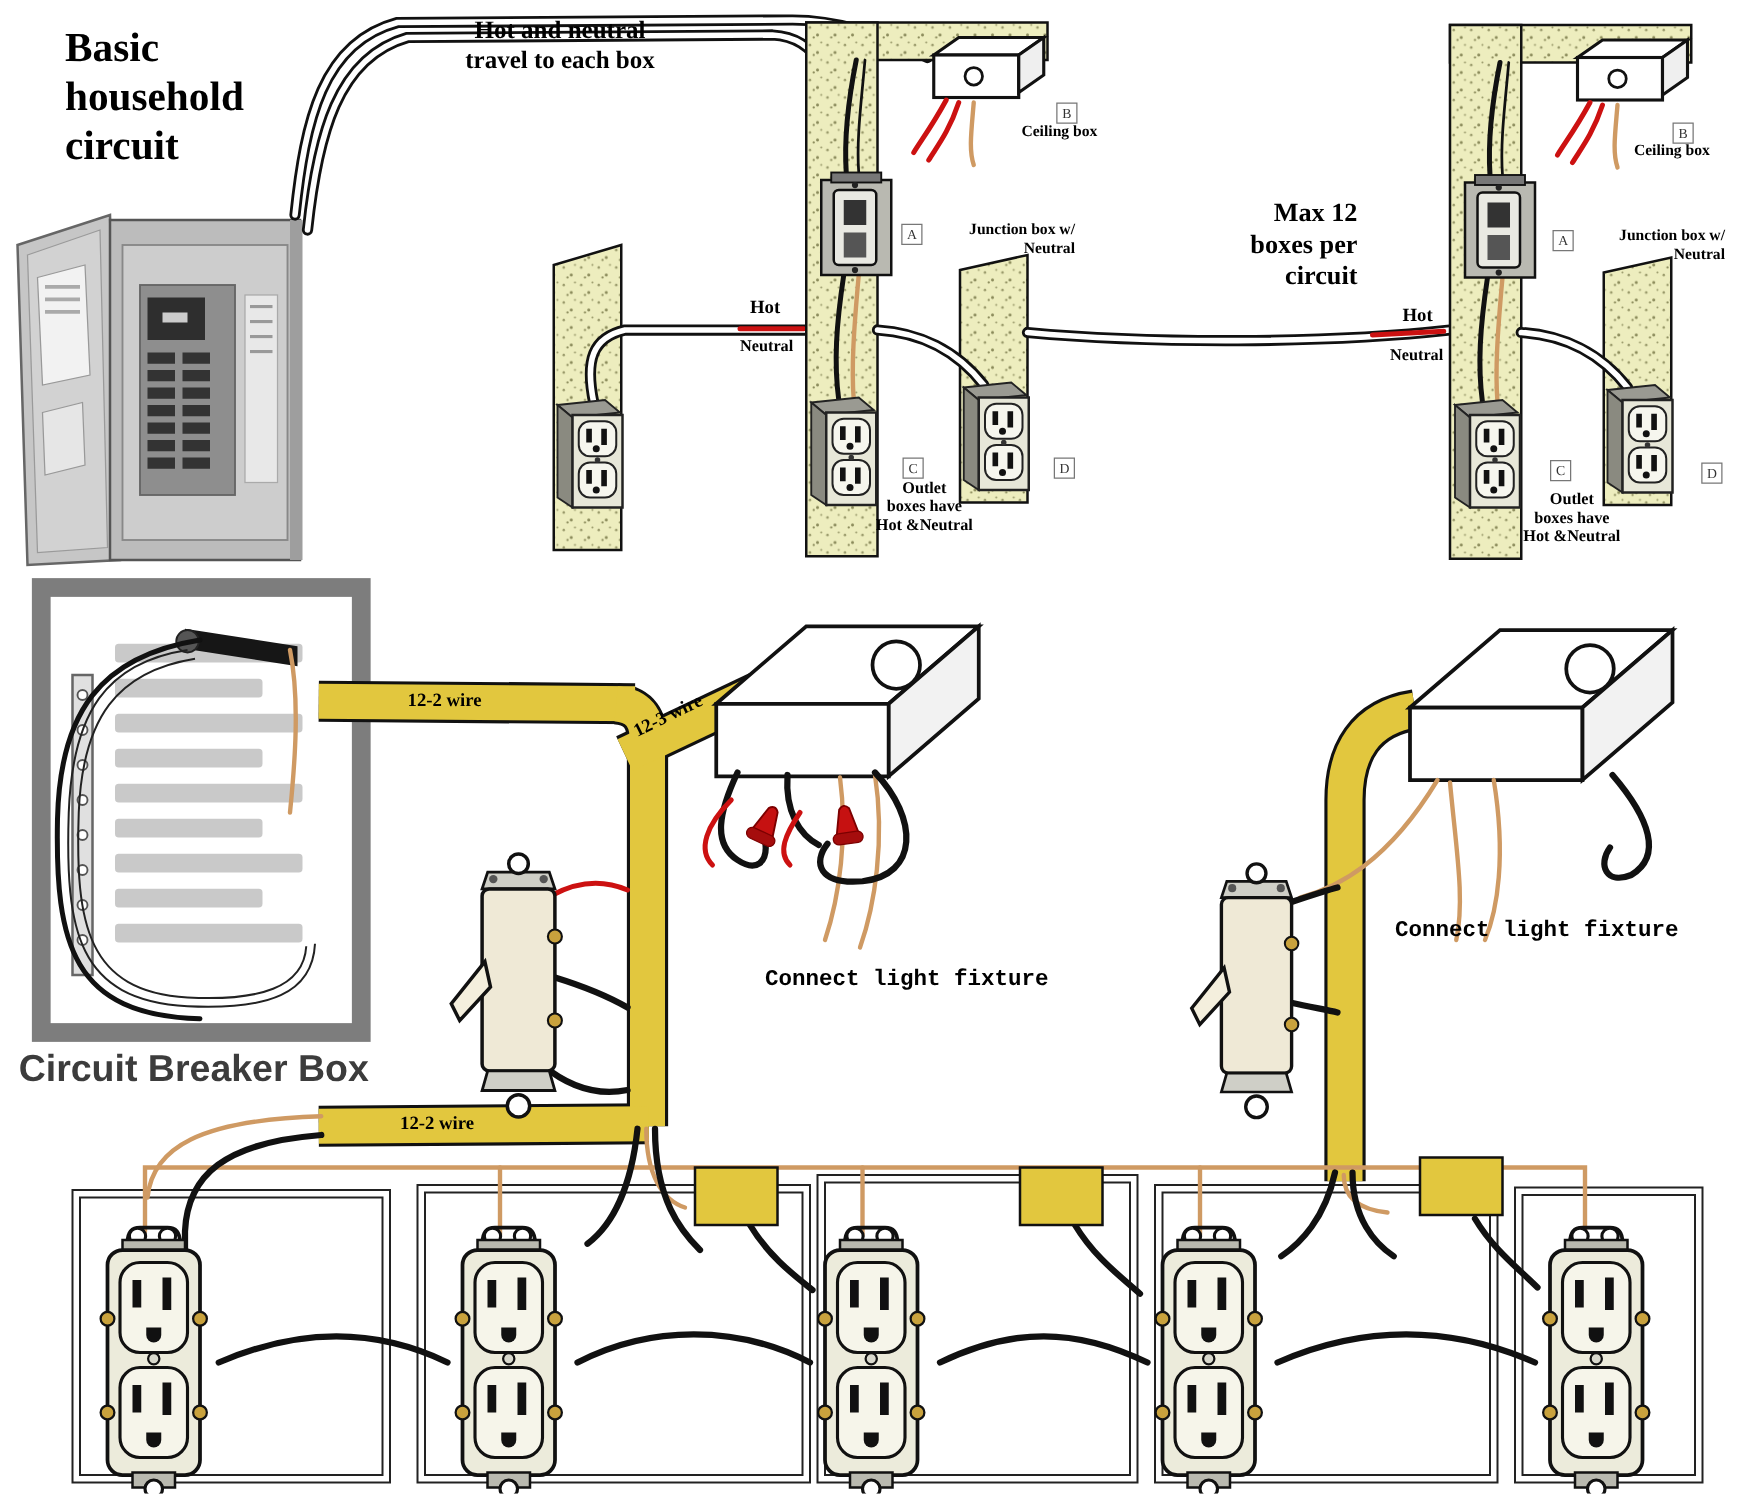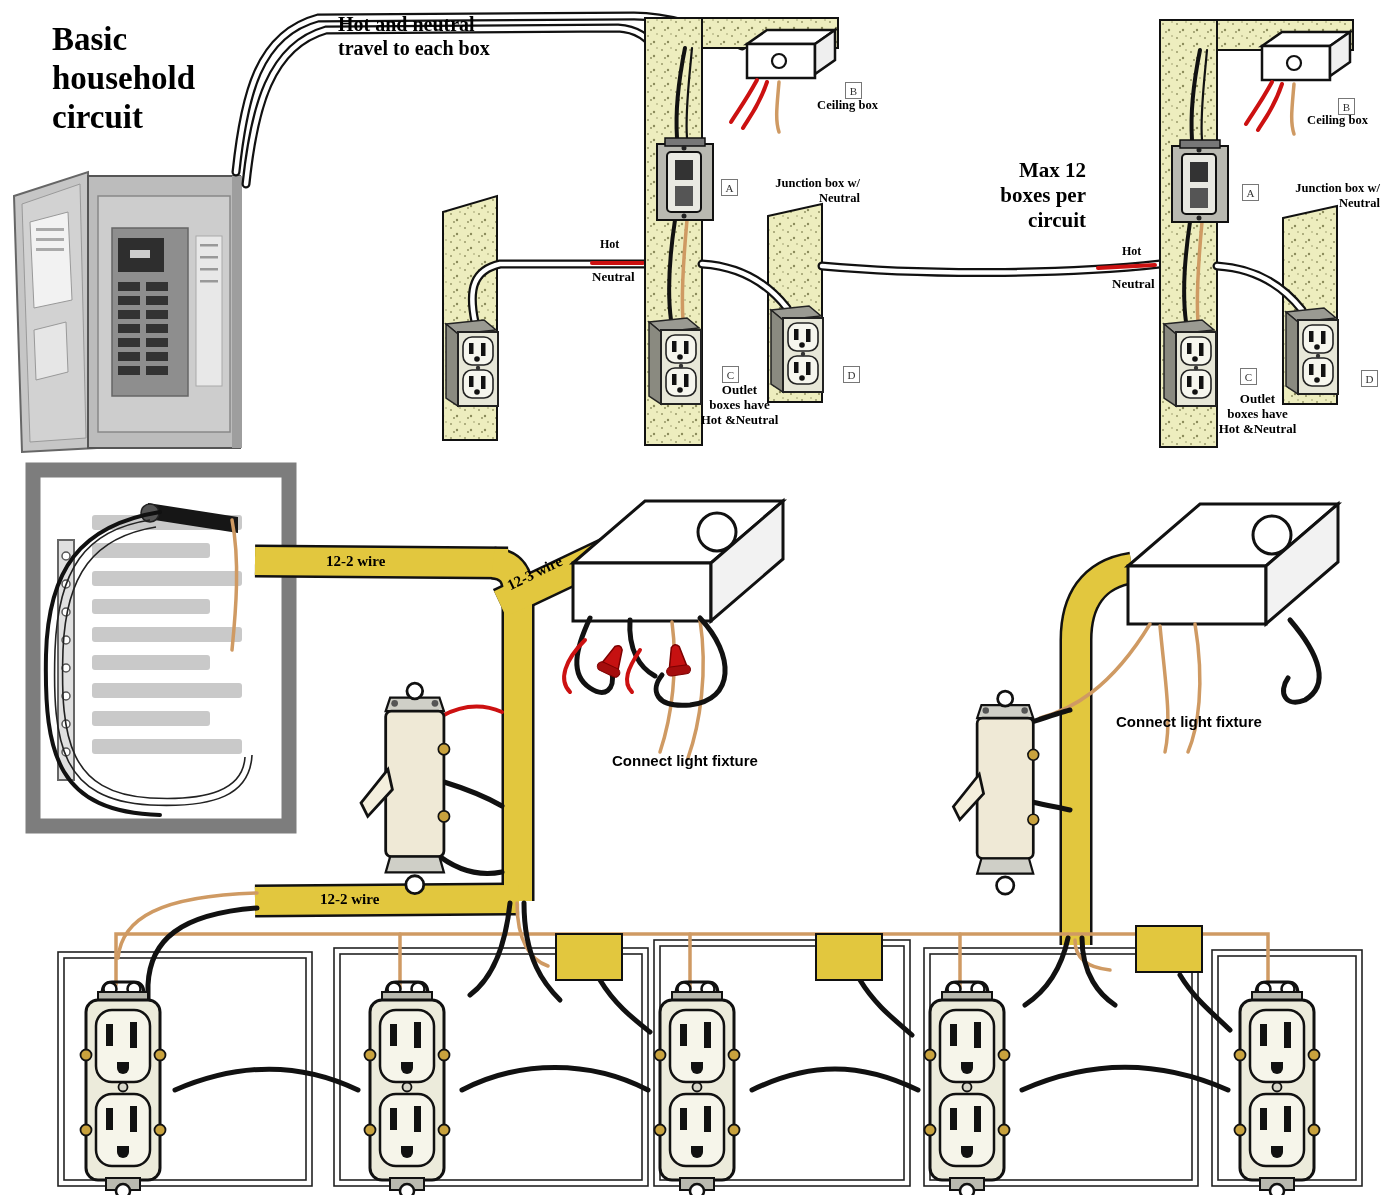--- a/index.html
+++ b/index.html
@@ -2,28 +2,28 @@
 <html><head>
 <meta charset="utf-8">
 <style>
   html,body{margin:0;padding:0;background:#fff;}
   .canvas{position:relative;width:1400px;height:1195px;background:#fff;overflow:hidden;
           font-family:"Liberation Serif",serif;padding-left:28px;}
   svg{position:absolute;left:0;top:0;}
   .lbl{position:absolute;color:#000;font-weight:700;white-space:pre-line;line-height:1.2;}
   .serif{font-family:"Liberation Serif",serif;}
   .title{font-size:33px;line-height:1.18;}
-  .note{font-size:20px;}
+  .note{font-size:20px;text-align:center;}
   .maxnote{font-size:21px;text-align:right;}
   .small{font-size:12.5px;text-align:right;}
-  .hotlbl{font-size:12px;}
+  .hotlbl{font-size:15px;}
   .neulbl{font-size:13px;}
   .outletlbl{font-size:13px;text-align:center;line-height:1.15;}
   .wirelbl{font-size:15px;}
-  .fixlbl{font-family:Liberation Sans, sans-serif;font-size:15px;font-weight:700;white-space:nowrap;}
+  .fixlbl{font-family:Liberation Mono, monospace;font-size:18px;font-weight:700;white-space:nowrap;margin-top:22px;}
   .breakerlbl{font-family:"Liberation Sans",sans-serif;font-size:30px;font-weight:600;
               color:#3c3c3c;text-align:center;white-space:nowrap;}
   .tag{position:absolute;width:15px;height:15px;border:1px solid #777;background:#fff;
        font-family:"Liberation Serif",serif;font-size:11px;font-weight:400;color:#333;
        display:flex;align-items:center;justify-content:center;}
   
   .cable-outer{stroke:#111;stroke-width:9;fill:none;stroke-linecap:round;}
   .cable-inner{stroke:#fff;stroke-width:4.5;fill:none;stroke-linecap:round;}
   .wire-black{stroke:#111;stroke-width:5;fill:none;stroke-linecap:round;}
   .wire-black-md{stroke:#111;stroke-width:4;fill:none;stroke-linecap:round;}
@@ -356,20 +356,21 @@
 <div class="lbl serif small" style="left:1260px;top:181px;width:120px;">Junction box w/
 Neutral</div>
 <div class="lbl serif hotlbl" style="left:1122px;top:244px;">Hot</div>
 <div class="lbl serif neulbl" style="left:1112px;top:276px;">Neutral</div>
 <div class="tag" style="left:1240px;top:368px;">C</div>
 <div class="tag" style="left:1361px;top:370px;">D</div>
 <div class="lbl serif outletlbl" style="left:1200px;top:392px;width:115px;">Outlet
 boxes have
 Hot &amp;Neutral</div>
 
+<div class="breakerlbl lbl" style="left:0px;top:838px;width:310px;">Circuit Breaker Box</div>
 
 <div class="lbl serif wirelbl" style="left:326px;top:552px;">12-2 wire</div>
 <div class="lbl serif wirelbl" style="left:508px;top:577px;transform:rotate(-26deg);transform-origin:left center;">12-3 wire</div>
 <div class="lbl serif wirelbl" style="left:320px;top:890px;">12-2 wire</div>
 
 <div class="lbl fixlbl" style="left:612px;top:752px;">Connect light fixture</div>
 <div class="lbl fixlbl" style="left:1116px;top:713px;">Connect light fixture</div>
 
 </div>
 

